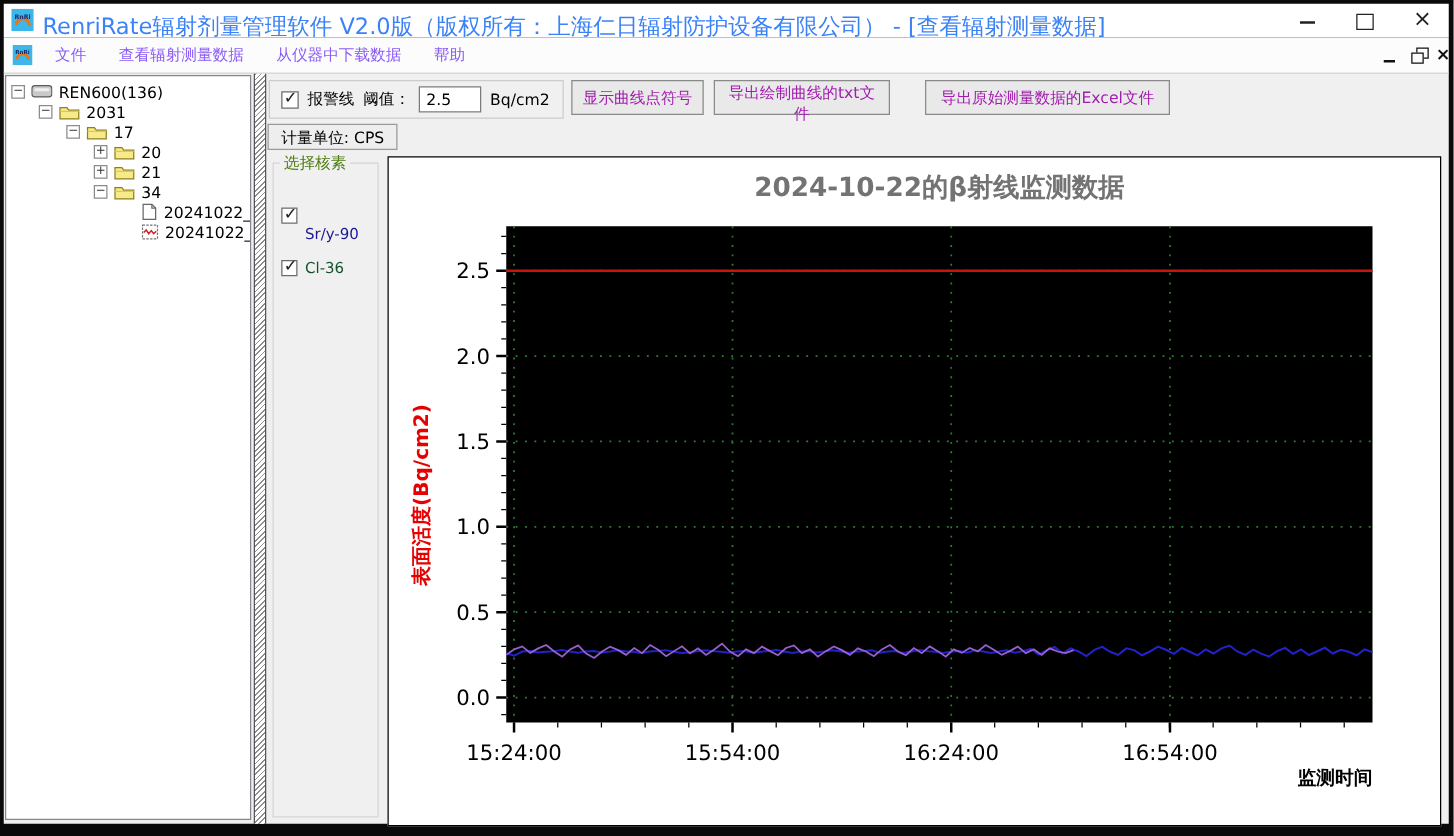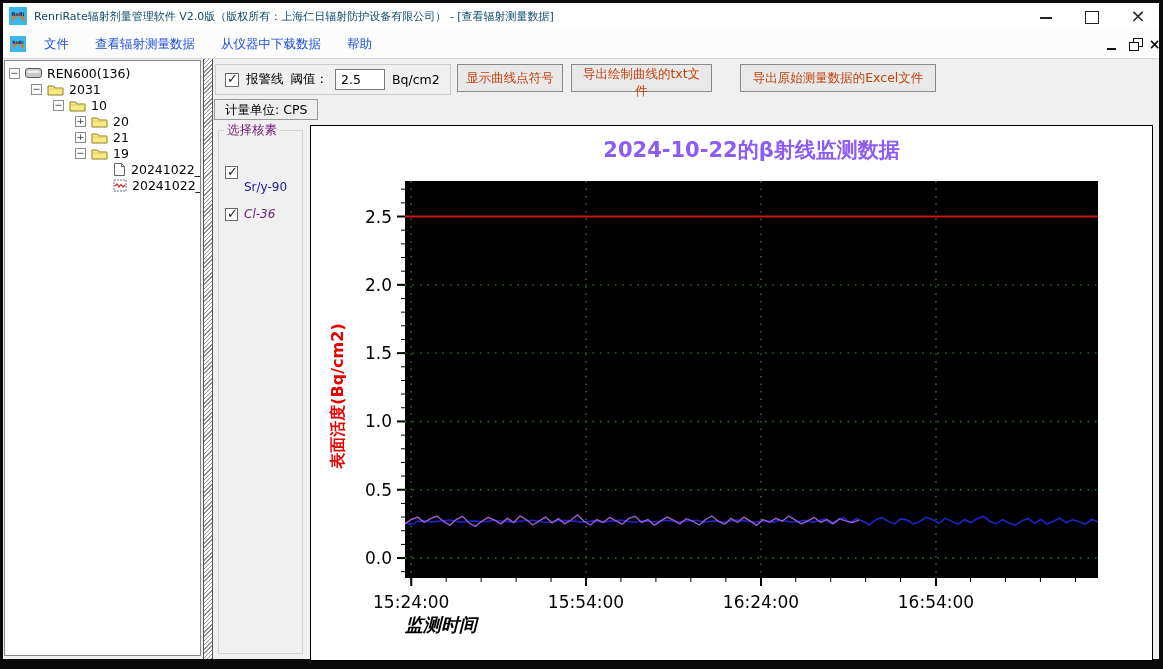--- a/index.html
+++ b/index.html
@@ -2,32 +2,32 @@
 <html><head>
 <meta charset="utf-8">
 <style>
   html,body{margin:0;padding:0;}
   body{width:1163px;height:669px;overflow:hidden;font-family:"DejaVu Sans",sans-serif;}
   *{box-sizing:border-box;}
   .window{position:relative;width:1163px;height:669px;background:#0a0a0a;}
   
   .titlebar{position:absolute;left:3px;top:3px;width:1156px;height:27px;background:#ffffff;}
   .app-icon{position:absolute;left:6px;top:4px;width:18px;height:18px;}
-  .title-text{position:absolute;left:31px;top:6px;font-size:11px;color:#0c4a6e;white-space:nowrap;}
+  .title-text{position:absolute;left:31px;top:6px;font-size:18px;color:#3b82f6;white-space:nowrap;}
   .win-btn{position:absolute;top:0;width:32px;height:27px;cursor:default;}
   .win-min{left:1027px;}
   .win-min::after{content:"";position:absolute;left:10px;top:14px;width:12px;height:2px;background:#222;}
   .win-max{left:1072px;}
   .win-max::after{content:"";position:absolute;left:10px;top:8px;width:12px;height:11px;border:1.5px solid #222;}
   .win-close{left:1119px;font-size:18px;color:#222;text-align:center;line-height:25px;}
   
   .menubar{position:absolute;left:3px;top:30px;width:1156px;height:29px;background:#fcfcfc;border-bottom:1px solid #d8d8d8;}
   .menu-icon{position:absolute;left:7px;top:6px;width:16px;height:16px;}
   #menu-items{position:absolute;left:28px;top:0;height:28px;display:flex;align-items:center;}
-  .menu-item{padding:0 13px;font-size:12.5px;color:#1d4ed8;}
+  .menu-item{padding:0 13px;font-size:12.5px;color:#8b5cf6;}
   .mdi-btn{position:absolute;top:6px;width:17px;height:17px;}
   .mdi-min{left:1101px;}
   .mdi-min::after{content:"";position:absolute;left:3px;bottom:3px;width:9px;height:2.5px;background:#111;}
   .mdi-restore{left:1124px;}
   .mdi-restore::before{content:"";position:absolute;left:6px;top:2px;width:8px;height:7px;border:1.5px solid #111;}
   .mdi-restore::after{content:"";position:absolute;left:2px;top:6px;width:8px;height:7px;border:1.5px solid #111;background:#fcfcfc;}
   .mdi-close{left:1143px;font-size:14px;font-weight:bold;text-align:center;line-height:16px;color:#111;}
   
   .client{position:absolute;left:3px;top:59px;width:1156px;height:600px;background:#f0f0f0;}
   .tree-panel{position:absolute;left:1px;top:1px;width:197px;height:596px;background:#fff;border:1px solid #828790;padding-top:4px;overflow:hidden;}
@@ -36,39 +36,39 @@
   .tspacer{width:16px;flex:none;}
   .ticon{margin-right:5px;flex:none;display:inline-flex;}
   .tlabel{white-space:nowrap;}
   .splitter{position:absolute;left:200px;top:0;width:10px;height:600px;border-left:1px solid #555;border-right:1px solid #555;
     background:repeating-linear-gradient(135deg,#8f8f8f 0 1px,#ffffff 1px 3px);}
   
   .alarm-panel{position:absolute;left:212px;top:5px;width:236px;height:31px;border:1px solid #cccccc;display:flex;align-items:center;padding-left:9px;gap:7px;font-size:12.5px;background:#f0f0f0;}
   .cb{width:14px;height:14px;border:1px solid #6a6a6a;background:#fff;position:relative;flex:none;}
   .cb .mark{position:absolute;left:1px;top:-3px;font-size:13px;font-weight:bold;color:#222;}
   .threshold-input{width:50px;height:21px;border:1px solid #7a7a7a;font-size:12.5px;padding:0 5px;font-family:"DejaVu Sans",sans-serif;background:#fff;}
-  .btn{position:absolute;top:5px;height:28px;background:#e9e9e9;border:1px solid #8a8a8a;font-size:12.5px;font-family:"DejaVu Sans",sans-serif;color:#c2410c;}
+  .btn{position:absolute;top:5px;height:28px;background:#e9e9e9;border:1px solid #8a8a8a;font-size:12.5px;font-family:"DejaVu Sans",sans-serif;color:#a21caf;}
   .btn-points{left:454px;width:106px;}
   .btn-txt{left:568px;width:141px;}
   .btn-excel{left:737px;width:196px;}
   
   .tab{position:absolute;font-size:12.5px;background:#eeeeee;border:1px solid #9a9a9a;padding:0 10px;color:#000;}
   .tab-cps{left:211px;top:40px;height:21px;line-height:19px;}
   .tab-bq{left:282px;top:37px;height:25px;line-height:23px;background:#fcfcfc;z-index:3;}
   
   .nuclide-box{position:absolute;left:215px;top:71px;width:85px;height:524px;border:1px solid #d5d5d5;}
-  .legend{position:absolute;left:5px;top:-9px;background:#f0f0f0;padding:0 3px;font-size:12.5px;color:#701a75;}
+  .legend{position:absolute;left:5px;top:-9px;background:#f0f0f0;padding:0 3px;font-size:12.5px;color:#4d7c0f;}
   .nuclide-row{display:flex;align-items:center;gap:6px;font-size:12px;margin:13px 0 0 6px;}
   .nuclide-row:first-of-type{margin-top:19px;}
   .nuclide-row .cb{width:13px;height:13px;}
   
   .chart-panel{position:absolute;left:307px;top:66px;width:843px;height:536px;background:#fff;border:1px solid #000;}
-  .chart-title{position:absolute;left:94px;top:10px;width:693px;text-align:center;font-size:21px;font-weight:bold;color:#8b5cf6;}
+  .chart-title{position:absolute;left:94px;top:10px;width:693px;text-align:center;font-size:21px;font-weight:bold;color:#737373;}
   .ylabel{position:absolute;left:27px;top:270px;transform:translate(-50%,-50%) rotate(-90deg);font-weight:bold;font-size:16px;white-space:nowrap;}
-  .xlabel{position:absolute;left:94px;top:487px;width:693px;text-align:left;font-size:18px;font-weight:bold;color:#000;font-style:italic;}
+  .xlabel{position:absolute;left:94px;top:487px;width:693px;text-align:right;font-size:15px;font-weight:bold;color:#000;}
   #chart-svg{position:absolute;left:0;top:0;}
 </style>
 </head>
 <body>
 
 <div class="window">
 
   <div class="titlebar">
     <span class="app-icon">
       <svg width="18" height="18" viewBox="0 0 18 18">
@@ -127,21 +127,21 @@
             <span class="tlabel">2031</span>
           </div>
           <div class="tree-row" style="padding-left: 48px;">
             <span class="expand">−</span>
             <span class="ticon">
               <svg width="17" height="13" viewBox="0 0 17 13">
                 <path d="M1 3 L6.5 3 L8 5 L16 5 L16 12 L1 12 Z" fill="#f7ea88" stroke="#8f7f1f"></path>
                 <path d="M1 6 L16 6" stroke="#d9c95a"></path>
               </svg>
             </span>
-            <span class="tlabel">10</span>
+            <span class="tlabel">17</span>
           </div>
           <div class="tree-row" style="padding-left: 70px;">
             <span class="expand">+</span>
             <span class="ticon">
               <svg width="17" height="13" viewBox="0 0 17 13">
                 <path d="M1 3 L6.5 3 L8 5 L16 5 L16 12 L1 12 Z" fill="#f7ea88" stroke="#8f7f1f"></path>
                 <path d="M1 6 L16 6" stroke="#d9c95a"></path>
               </svg>
             </span>
             <span class="tlabel">20</span>
@@ -157,21 +157,21 @@
             <span class="tlabel">21</span>
           </div>
           <div class="tree-row" style="padding-left: 70px;">
             <span class="expand">−</span>
             <span class="ticon">
               <svg width="17" height="13" viewBox="0 0 17 13">
                 <path d="M1 3 L6.5 3 L8 5 L16 5 L16 12 L1 12 Z" fill="#f7ea88" stroke="#8f7f1f"></path>
                 <path d="M1 6 L16 6" stroke="#d9c95a"></path>
               </svg>
             </span>
-            <span class="tlabel">19</span>
+            <span class="tlabel">34</span>
           </div>
           <div class="tree-row" style="padding-left: 92px;">
             <span class="tspacer"></span>
             <span class="ticon">
               <svg width="13" height="15" viewBox="0 0 13 15">
                 <path d="M1.5 1.5 h7 l3 3 v9 h-10 z" fill="#ffffff" stroke="#666"></path>
                 <path d="M8.5 1.5 v3 h3" fill="none" stroke="#666"></path>
               </svg>
             </span>
             <span class="tlabel">20241022_α</span>
@@ -213,21 +213,21 @@
           <div class="nuclide-row">
             <span class="cb">
               <span class="mark">✓</span>
             </span>
             <span style="color: rgb(26, 26, 150); margin-top: 30px;">Sr/y-90</span>
           </div>
           <div class="nuclide-row">
             <span class="cb">
               <span class="mark">✓</span>
             </span>
-            <span style="color: #701a75; font-style: italic;">Cl-36</span>
+            <span style="color: #14532d;">Cl-36</span>
           </div>
         </div>
     </div>
 
     <div class="chart-panel">
       <svg id="chart-svg" width="841" height="534" viewBox="0 0 841 534">
           <rect x="94" y="55" width="693" height="397" fill="#000000"></rect>
           <line x1="94" x2="787" y1="432.0543702684102" y2="432.0543702684102" stroke="#2e7d2e" stroke-width="1.4" stroke-dasharray="1.5 6"></line>
           <line x1="94" x2="787" y1="363.7474191328286" y2="363.7474191328286" stroke="#2e7d2e" stroke-width="1.4" stroke-dasharray="1.5 6"></line>
           <line x1="94" x2="787" y1="295.4404679972471" y2="295.4404679972471" stroke="#2e7d2e" stroke-width="1.4" stroke-dasharray="1.5 6"></line>

